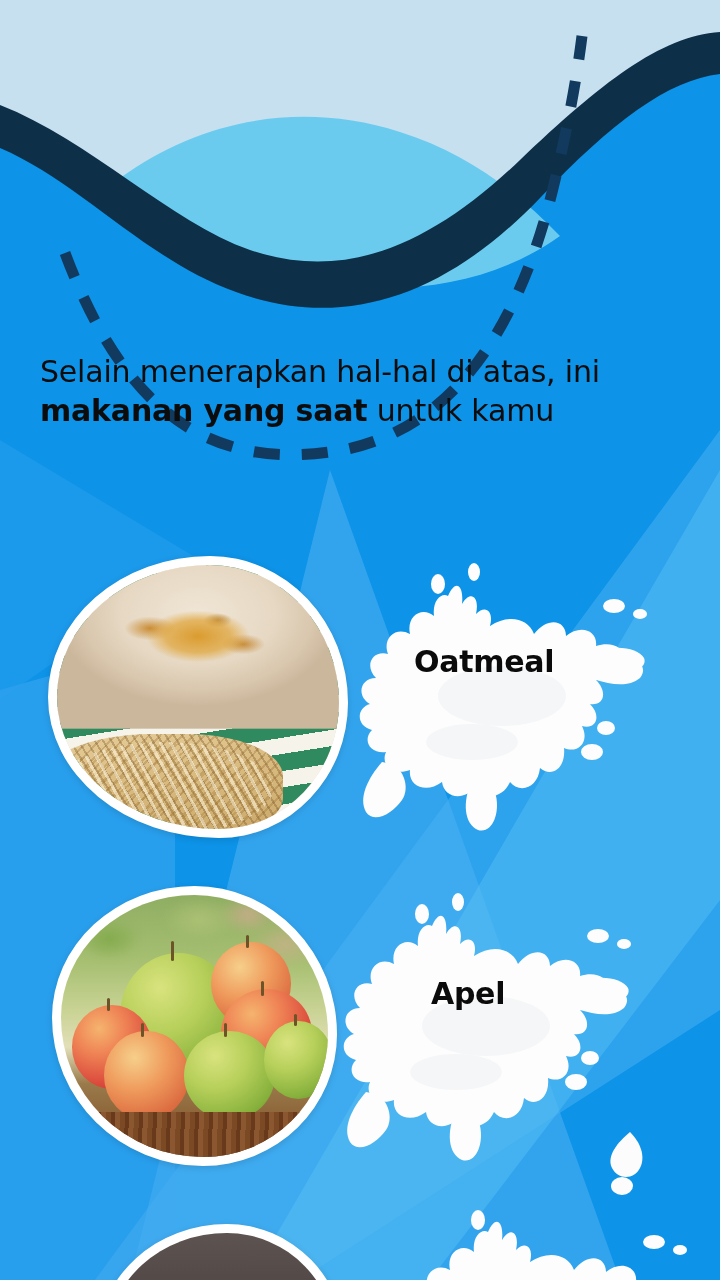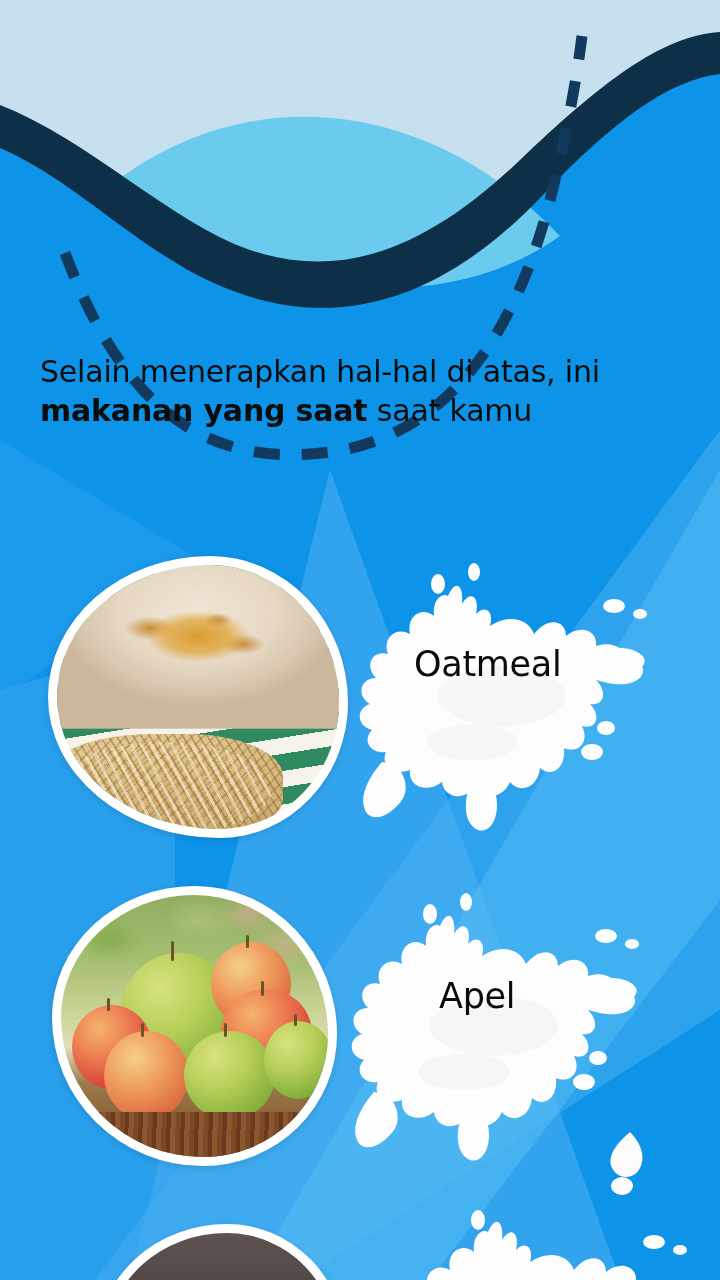--- a/index.html
+++ b/index.html
@@ -39,22 +39,22 @@
   
   .blob-a{border-radius:54% 46% 43% 57% / 50% 52% 48% 50%;}
   .blob-b{border-radius:50% 50% 47% 53% / 47% 53% 47% 53%;}
   .blob-c{border-radius:52% 48% 46% 54% / 49% 51% 49% 51%;}
 
   .splash{position:absolute;}
   .splash svg{display:block;}
   .splash-label{
     position:absolute;
     color:#0b0b0b;
-    font-weight:400;
-    font-size:35px;
+    font-weight:700;
+    font-size:30px;
     letter-spacing:-0.3px;
     white-space:nowrap;
     z-index:3;
   }
 
   
   .ph-oat{
     background:
       
       radial-gradient(ellipse 72px 36px at 50% 27%, rgba(217,150,34,.92) 0%, rgba(223,163,54,.7) 45%, rgba(226,175,80,0) 72%),
@@ -163,21 +163,21 @@
                C 450,436 520,330 555,180
                C 570,118 578,68 582,36" fill="none" stroke="#123a5e" stroke-width="11" stroke-linecap="butt" stroke-dasharray="26 22"></path>
     </g>
   </svg>
 
   <div class="headline">
     <div>
       <span>Selain menerapkan hal-hal di atas, ini</span>
     </div>
     <div>
-      <b>makanan yang saat</b><span> saat kamu</span>
+      <b>makanan yang saat</b><span> untuk kamu</span>
     </div>
   </div>
 
   <div class="row" style="left:0;top:0;width:720px;height:1280px;pointer-events:none;">
 
     <div class="splash" style="left:352px;top:556px;width:300px;height:290px;">
       <svg viewBox="0 0 300 290" width="300" height="290">
         <g fill="#fdfdfd">
           <path d="M96,40 C104,22 112,30 110,48 C118,34 128,40 124,58
                    C134,48 142,56 138,70 C156,58 176,62 182,78
@@ -215,21 +215,21 @@
 
     <div class="blob blob-a" style="left:48px;top:556px;width:300px;height:282px;">
       <div class="photo ph-oat">
         <div class="oat-grain"></div>
       </div>
     </div>
   </div>
 
   <div class="row" style="left:0;top:0;width:720px;height:1280px;pointer-events:none;">
 
-    <div class="splash" style="left:344px;top:886px;width:300px;height:290px;">
+    <div class="splash" style="left:336px;top:886px;width:300px;height:290px;">
       <svg viewBox="0 0 300 290" width="300" height="290">
         <g fill="#fdfdfd">
           <path d="M96,40 C104,22 112,30 110,48 C118,34 128,40 124,58
                    C134,48 142,56 138,70 C156,58 176,62 182,78
                    C196,60 214,64 214,80 C228,68 246,74 244,90
                    C262,84 276,94 270,106 C288,102 296,112 288,122
                    C276,132 258,128 244,124 C256,136 252,150 238,148
                    C250,160 244,174 230,170 C238,186 226,198 212,192
                    C214,212 200,222 188,212 C186,232 168,238 158,226
                    C150,244 130,244 124,230 C112,246 92,242 90,226

